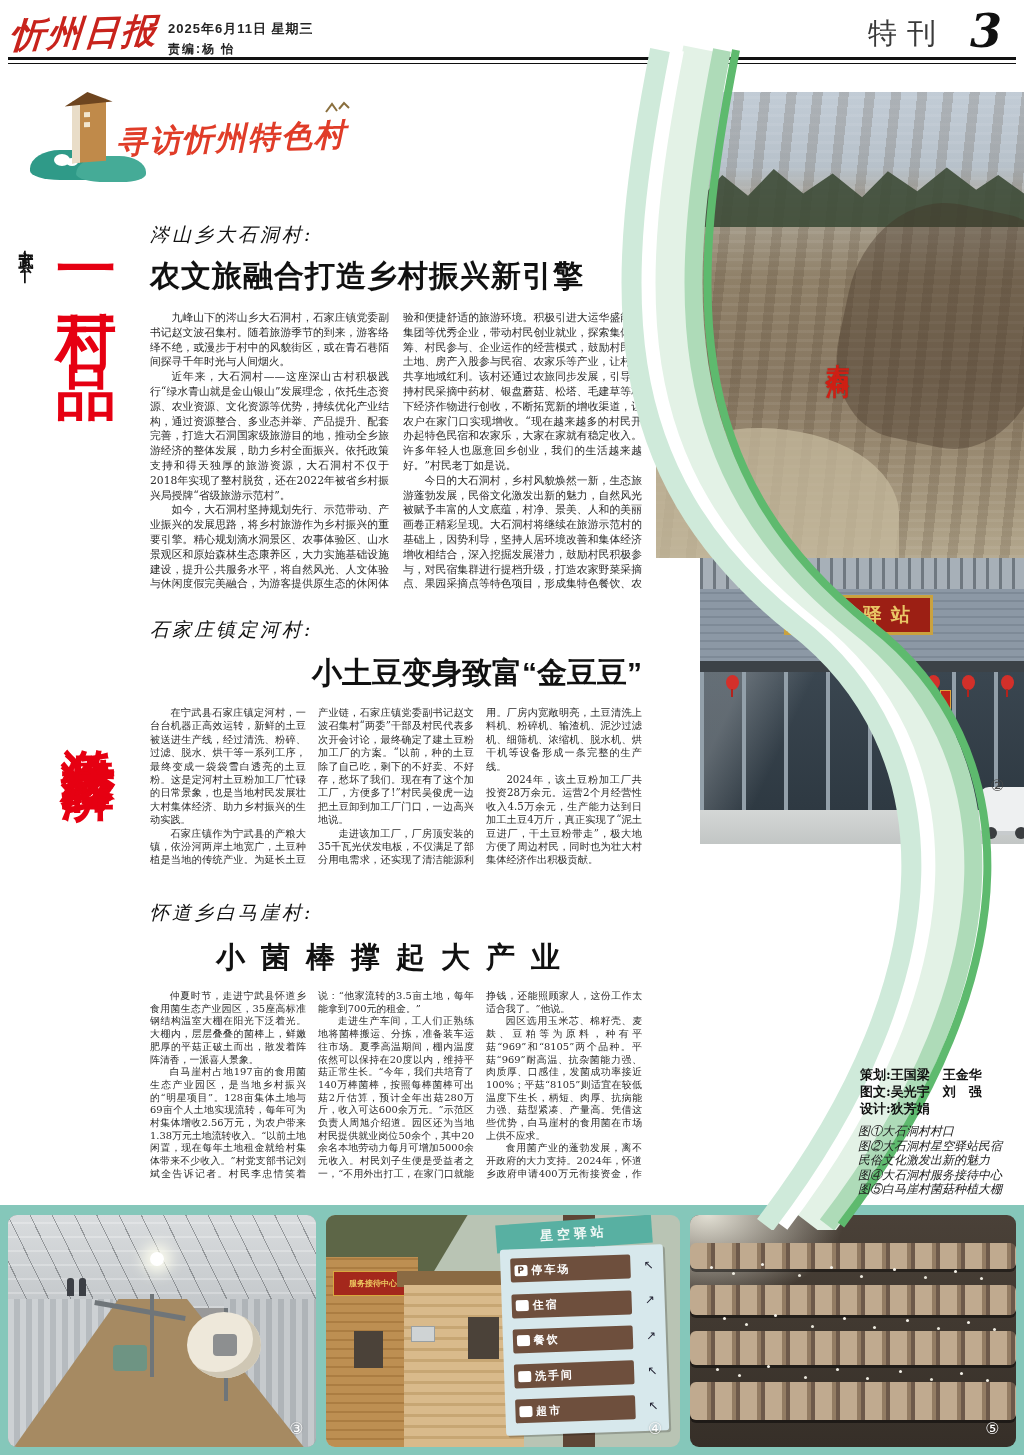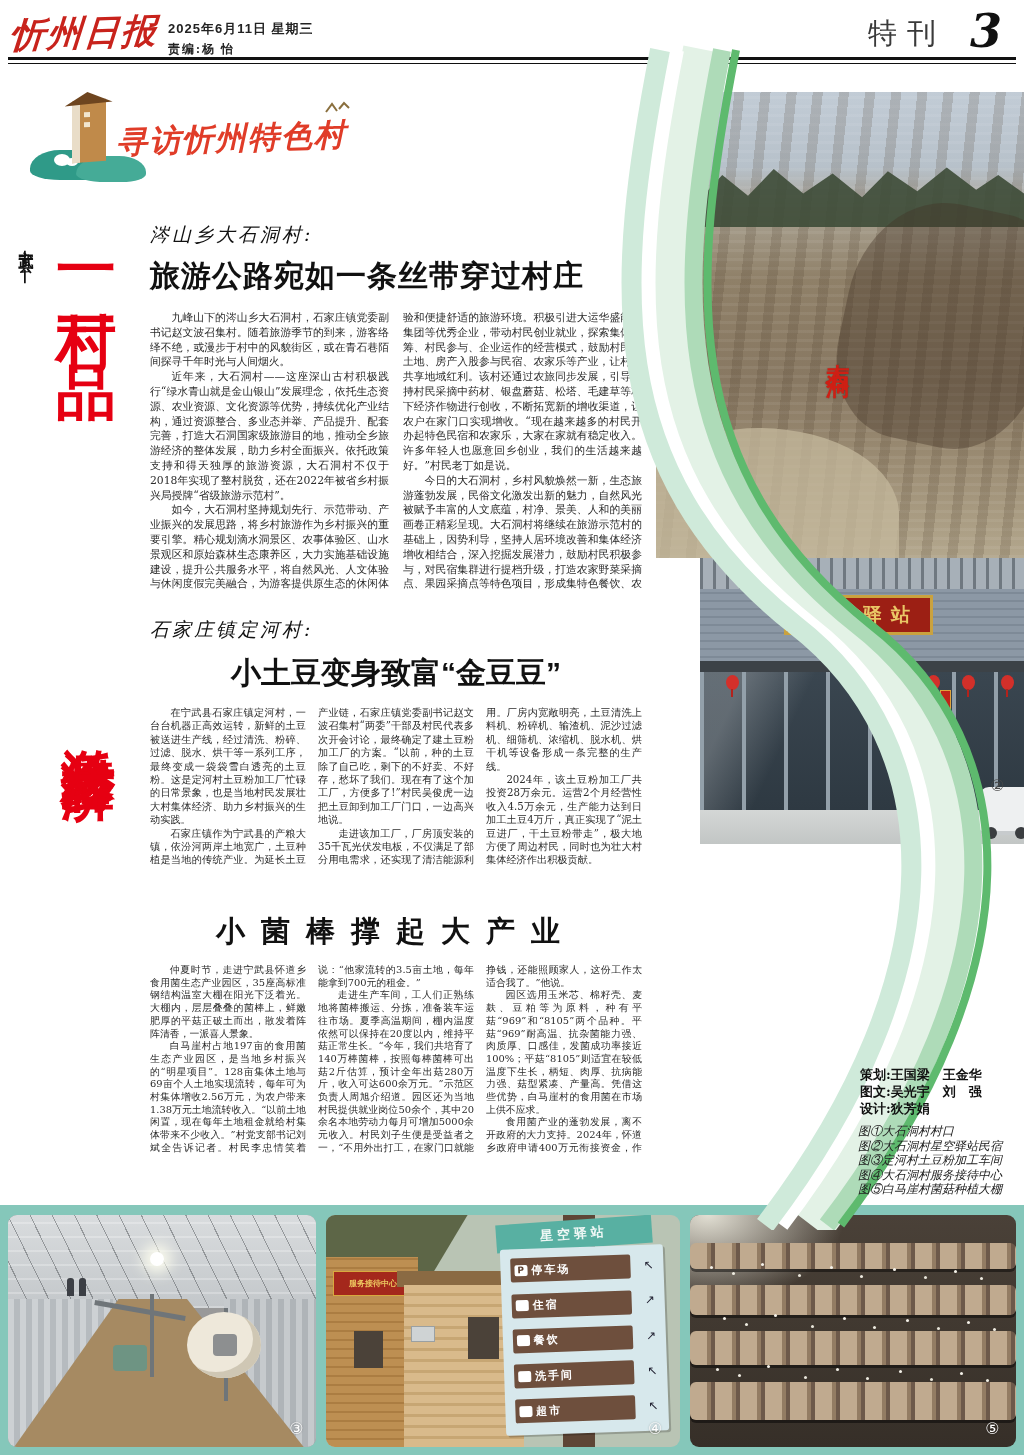--- a/index.html
+++ b/index.html
@@ -6,21 +6,21 @@
   .page{position:relative;width:1024px;height:1455px;background:#fff;overflow:hidden;
         font-family:"DejaVu Serif","Liberation Serif",serif;}
   .abs{position:absolute;}
 
   
   .masthead{left:10px;top:10px;font-size:35px;font-weight:900;font-style:italic;
             color:#c8231c;transform:rotate(-2deg) skewX(-6deg);letter-spacing:2px;}
   .hdr-date{left:140px;top:20px;font-size:13px;font-weight:bold;color:#222;
             font-family:"Liberation Sans",sans-serif;letter-spacing:1px;padding-left:28px;}
   .hdr-editor{left:168px;top:41px;font-size:12px;font-weight:bold;color:#222;
-            font-family:Liberation Serif, serif;letter-spacing:2px;}
+            font-family:Liberation Sans, sans-serif;letter-spacing:2px;}
   .hdr-section{right:78px;top:14px;font-size:29px;color:#3a3a3a;letter-spacing:10px;
             font-family:"Liberation Sans",sans-serif;margin-left:44px;}
   .hdr-page{right:22px;top:4px;font-size:46px;font-weight:bold;font-style:italic;color:#111;}
   .rule{left:8px;top:57px;width:1008px;height:3px;border-top:3px solid #111;border-bottom:1px solid #111;}
 
   
   .badge{left:24px;top:92px;width:320px;height:100px;}
   .b-hill1{position:absolute;left:6px;top:58px;width:78px;height:30px;background:#2f9a88;
            border-radius:50% 60% 40% 50%/80% 90% 40% 40%;}
   .b-hill2{position:absolute;left:52px;top:64px;width:70px;height:26px;background:#45ab97;
@@ -42,21 +42,21 @@
   .slogan1{left:46px;top:238px;writing-mode:vertical-rl;text-orientation:upright;color:#e60012;
            font-weight:900;font-size:60px;letter-spacing:26px;}
   .slogan2{left:52px;top:706px;writing-mode:vertical-rl;text-orientation:upright;color:#e60012;
            font-weight:900;font-size:54px;letter-spacing:3px;}
 
   
   .articles{left:150px;top:222px;width:492px;z-index:2;}
   .kicker{font-size:19px;font-style:italic;letter-spacing:3px;color:#111;}
   .a-title{font-family:"Liberation Sans","DejaVu Sans",sans-serif;font-weight:bold;color:#111;}
   .t1{font-size:30px;letter-spacing:1px;margin:8px 0 14px 0;}
-  .t2{font-size:30px;text-align:center;margin:10px 0 12px 0;}
+  .t2{font-size:30px;text-align:right;margin:10px 0 12px 0;}
   .t3{font-size:29px;text-align:center;letter-spacing:16px;margin:12px 0 12px 0;}
   .a-body{color:#2b2b2b;text-align:justify;column-fill:auto;overflow:hidden;}
   .a-body p{margin:0;text-indent:2em;}
   .body1{column-count:2;column-gap:14px;font-size:10.8px;line-height:14.8px;height:282px;}
   .body2{column-count:3;column-gap:12px;font-size:10.2px;line-height:13.4px;height:172px;margin-top:8px;}
   .body3{column-count:3;column-gap:12px;font-size:9.9px;line-height:12.7px;height:192px;margin-top:2px;}
   .gap2{height:24px;} .gap3{height:22px;}
 
   
   .photo{z-index:1;overflow:hidden;}
@@ -200,21 +200,21 @@
     </svg>
   </div>
 
   <div class="abs county">宁武县——</div>
   <div class="abs slogan1">一村一品</div>
   <div class="abs slogan2">激活乡村经济</div>
 
   <div class="abs articles">
     <div>
       <div class="kicker">涔山乡大石洞村:</div>
-      <div class="a-title t1">旅游公路宛如一条丝带穿过村庄</div>
+      <div class="a-title t1">农文旅融合打造乡村振兴新引擎</div>
       <div class="a-body body1">
         <p>九峰山下的涔山乡大石洞村，石家庄镇党委副书记赵文波召集村。随着旅游季节的到来，游客络绎不绝，或漫步于村中的风貌街区，或在青石巷陌间探寻千年时光与人间烟火。</p>
         <p>近年来，大石洞村——这座深山古村积极践行“绿水青山就是金山银山”发展理念，依托生态资源、农业资源、文化资源等优势，持续优化产业结构，通过资源整合、多业态并举、产品提升、配套完善，打造大石洞国家级旅游目的地，推动全乡旅游经济的整体发展，助力乡村全面振兴。依托政策支持和得天独厚的旅游资源，大石洞村不仅于2018年实现了整村脱贫，还在2022年被省乡村振兴局授牌“省级旅游示范村”。</p>
         <p>如今，大石洞村坚持规划先行、示范带动、产业振兴的发展思路，将乡村旅游作为乡村振兴的重要引擎。精心规划滴水洞景区、农事体验区、山水景观区和原始森林生态康养区，大力实施基础设施建设，提升公共服务水平，将自然风光、人文体验与休闲度假完美融合，为游客提供原生态的休闲体验和便捷舒适的旅游环境。积极引进大运华盛能源集团等优秀企业，带动村民创业就业，探索集体统筹、村民参与、企业运作的经营模式，鼓励村民以土地、房产入股参与民宿、农家乐等产业，让村民共享地域红利。该村还通过农旅同步发展，引导扶持村民采摘中药材、银盘蘑菇、松塔、毛建草等林下经济作物进行创收，不断拓宽新的增收渠道，让农户在家门口实现增收。“现在越来越多的村民开办起特色民宿和农家乐，大家在家就有稳定收入。许多年轻人也愿意回乡创业，我们的生活越来越好。”村民老丁如是说。</p>
         <p>今日的大石洞村，乡村风貌焕然一新，生态旅游蓬勃发展，民俗文化激发出新的魅力，自然风光被赋予丰富的人文底蕴，村净、景美、人和的美丽画卷正精彩呈现。大石洞村将继续在旅游示范村的基础上，因势利导，坚持人居环境改善和集体经济增收相结合，深入挖掘发展潜力，鼓励村民积极参与，对民宿集群进行提档升级，打造农家野菜采摘点、果园采摘点等特色项目，形成集特色餐饮、农业观光、农事体验、亲子互动于一体的新产业。在乡村振兴的道路上，大石洞村正以山为卷、水为墨，绘就“村美民富产业兴”的振兴长卷。</p>
       </div>
     </div>
     <div class="gap2"></div>
     <div>
       <div class="kicker">石家庄镇定河村:</div>
@@ -222,20 +222,21 @@
       <div class="a-body body2">
         <p>在宁武县石家庄镇定河村，一台台机器正高效运转，新鲜的土豆被送进生产线，经过清洗、粉碎、过滤、脱水、烘干等一系列工序，最终变成一袋袋雪白透亮的土豆粉。这是定河村土豆粉加工厂忙碌的日常景象，也是当地村民发展壮大村集体经济、助力乡村振兴的生动实践。</p>
         <p>石家庄镇作为宁武县的产粮大镇，依汾河两岸土地宽广，土豆种植是当地的传统产业。为延长土豆产业链，石家庄镇党委副书记赵文波召集村“两委”干部及村民代表多次开会讨论，最终确定了建土豆粉加工厂的方案。“以前，种的土豆除了自己吃，剩下的不好卖、不好存，愁坏了我们。现在有了这个加工厂，方便多了!”村民吴俊虎一边把土豆卸到加工厂门口，一边高兴地说。</p>
         <p>走进该加工厂，厂房顶安装的35千瓦光伏发电板，不仅满足了部分用电需求，还实现了清洁能源利用。厂房内宽敞明亮，土豆清洗上料机、粉碎机、输渣机、泥沙过滤机、细筛机、浓缩机、脱水机、烘干机等设备形成一条完整的生产线。</p>
         <p>2024年，该土豆粉加工厂共投资28万余元。运营2个月经营性收入4.5万余元，生产能力达到日加工土豆4万斤，真正实现了“泥土豆进厂，干土豆粉带走”，极大地方便了周边村民，同时也为壮大村集体经济作出积极贡献。</p>
 
       </div>
     </div>
     <div class="gap3"></div>
     <div>
+      <div class="kicker">怀道乡白马崖村:</div>
       <div class="a-title t3">小菌棒撑起大产业</div>
       <div class="a-body body3">
         <p>仲夏时节，走进宁武县怀道乡食用菌生态产业园区，35座高标准钢结构温室大棚在阳光下泛着光。大棚内，层层叠叠的菌棒上，鲜嫩肥厚的平菇正破土而出，散发着阵阵清香，一派喜人景象。</p>
         <p>白马崖村占地197亩的食用菌生态产业园区，是当地乡村振兴的“明星项目”。128亩集体土地与69亩个人土地实现流转，每年可为村集体增收2.56万元，为农户带来1.38万元土地流转收入。“以前土地闲置，现在每年土地租金就给村集体带来不少收入。”村党支部书记刘斌全告诉记者。村民李忠情笑着说：“他家流转的3.5亩土地，每年能拿到700元的租金。”</p>
         <p>走进生产车间，工人们正熟练地将菌棒搬运、分拣，准备装车运往市场。夏季高温期间，棚内温度依然可以保持在20度以内，维持平菇正常生长。“今年，我们共培育了140万棒菌棒，按照每棒菌棒可出菇2斤估算，预计全年出菇280万斤，收入可达600余万元。”示范区负责人周旭介绍道。园区还为当地村民提供就业岗位50余个，其中20余名本地劳动力每月可增加5000余元收入。村民刘子生便是受益者之一，“不用外出打工，在家门口就能挣钱，还能照顾家人，这份工作太适合我了。”他说。</p>
         <p>园区选用玉米芯、棉籽壳、麦麸、豆粕等为原料，种有平菇“969”和“8105”两个品种。平菇“969”耐高温、抗杂菌能力强、肉质厚、口感佳，发菌成功率接近100%；平菇“8105”则适宜在较低温度下生长，柄短、肉厚、抗病能力强、菇型紧凑、产量高。凭借这些优势，白马崖村的食用菌在市场上供不应求。</p>
         <p>食用菌产业的蓬勃发展，离不开政府的大力支持。2024年，怀道乡政府申请400万元衔接资金，作为产业发展及扩大生产规模。园区每年向11个成立的产业公司进行分红约18万元。这笔收益惠及全乡11个村集体。</p>
 
       </div>
     </div>
@@ -282,21 +283,21 @@
   </svg>
 
   <div class="abs credits">
     <div>策划:王国梁　王金华</div>
     <div>图文:吴光宇　刘　强</div>
     <div>设计:狄芳娟</div>
   </div>
   <div class="abs captions">
     <div>图①大石洞村村口</div>
     <div>图②大石洞村星空驿站民宿</div>
-    <div>图③定河村土豆粉加工车间</div>
+    <div>民俗文化激发出新的魅力</div>
     <div>图④大石洞村服务接待中心</div>
     <div>图⑤白马崖村菌菇种植大棚</div>
   </div>
 
   <div class="abs strip">
 
     <div class="bphoto bp1">
       <div class="ws-ceil"></div>
       <div class="ws-wall-l"></div>
       <div class="ws-wall-r"></div>

